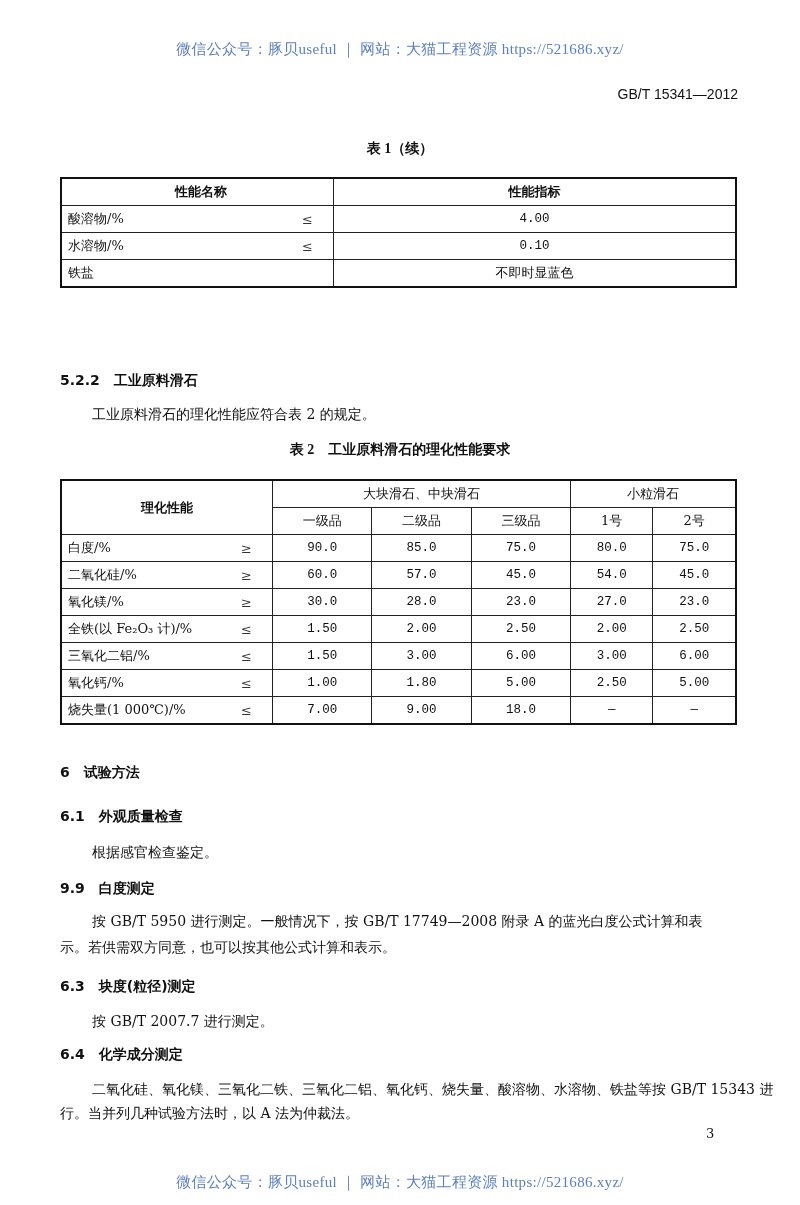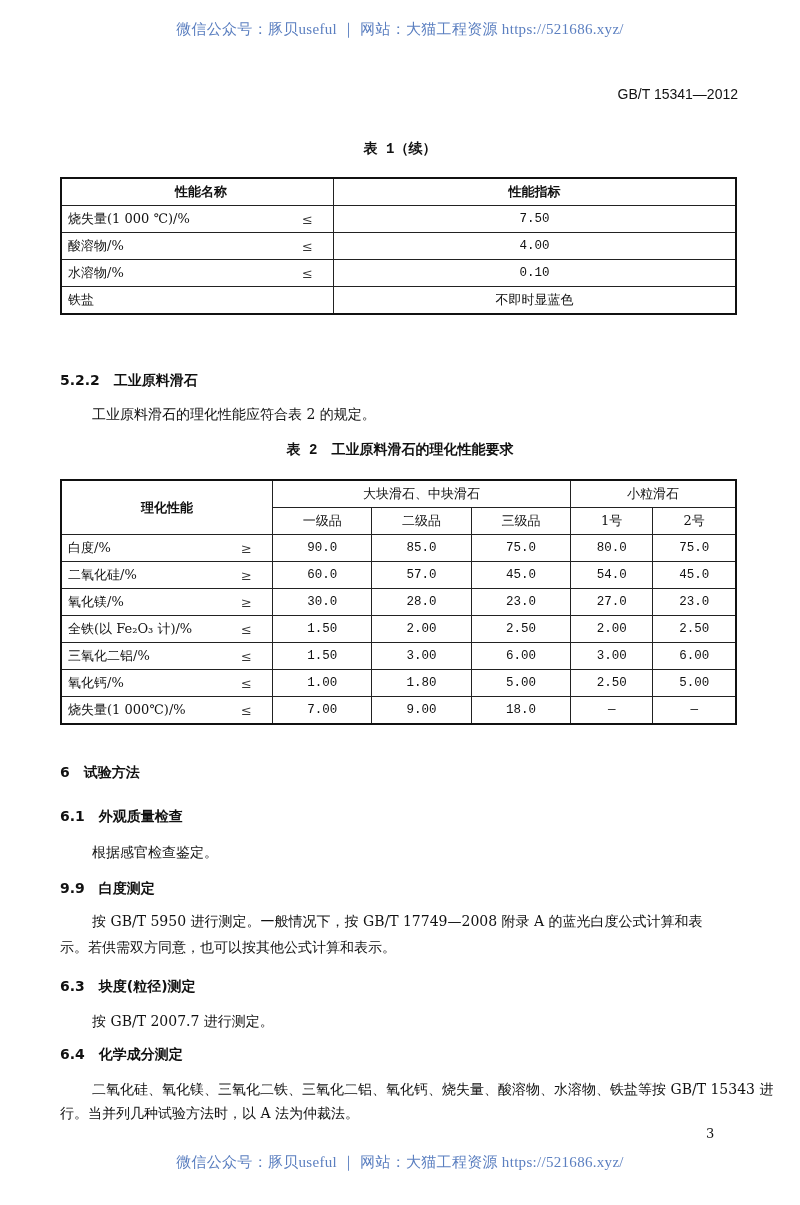--- a/index.html
+++ b/index.html
@@ -1,24 +1,24 @@
 <!DOCTYPE html>
 <html><head>
 <meta charset="utf-8">
 <style>
   html,body{margin:0;padding:0;background:#fff;}
   body{width:800px;height:1205px;position:relative;overflow:hidden;
     font-family:"DejaVu Serif","Liberation Serif",serif;color:#111;}
   .abs{position:absolute;}
   .wm{left:0;width:800px;text-align:center;color:#5b7fc0;font-size:15px;
-    font-family:"Liberation Serif","DejaVu Serif",serif;letter-spacing:0.3px;}
+    font-family:"Liberation Serif","DejaVu Serif",serif;letter-spacing:0.3px;margin-top:20px;}
   .stdno{right:62px;top:86px;font-weight:normal;font-size:14px;
     font-family:"Liberation Sans","DejaVu Sans",sans-serif;}
   .caption{left:0;width:800px;text-align:center;font-weight:bold;font-size:14px;
-    font-family:Liberation Mono, monospace;}
+    font-family:Liberation Serif, serif;}
   .h{font-weight:bold;font-size:14px;font-family:"DejaVu Sans","Liberation Sans",sans-serif;}
   .p{font-size:14px;line-height:27px;}
   table{border-collapse:collapse;position:absolute;font-size:13px;}
   table td,table th{border:1px solid #222;padding:0 6px;height:26px;font-weight:normal;}
   table{border:2px solid #111;}
   .c{text-align:center;}
   .th{font-weight:bold;font-family:"DejaVu Sans","Liberation Sans",sans-serif;}
   .rel{display:flex;justify-content:space-between;align-items:center;}
   .sym{margin-right:14px;color:#333;}
   .num{font-family:"Liberation Mono","DejaVu Sans Mono",monospace;font-size:12.5px;}
@@ -29,29 +29,20 @@
 <div class="abs wm" style="top:20px;">微信公众号：豚贝useful ｜ 网站：大猫工程资源 https://521686.xyz/</div>
 <div class="abs stdno">GB/T 15341—2012</div>
 
 <div class="abs caption" style="top:140px;">表 1（续）</div>
 
 <table style="left:60px;top:177px;width:677px;">
   <tbody>
       <tr>
     <th class="c th" style="width:252px;padding-left:13px;">性能名称</th>
     <th class="c th">性能指标</th>
-  </tr>
-  <tr>
-    <td>
-          <div class="rel">
-            <span>烧失量(1 000 ℃)/%</span>
-            <span class="sym">≤</span>
-          </div>
-        </td>
-    <td class="c num">7.50</td>
   </tr>
   <tr>
     <td>
           <div class="rel">
             <span>酸溶物/%</span>
             <span class="sym">≤</span>
           </div>
         </td>
     <td class="c num">4.00</td>
   </tr>

